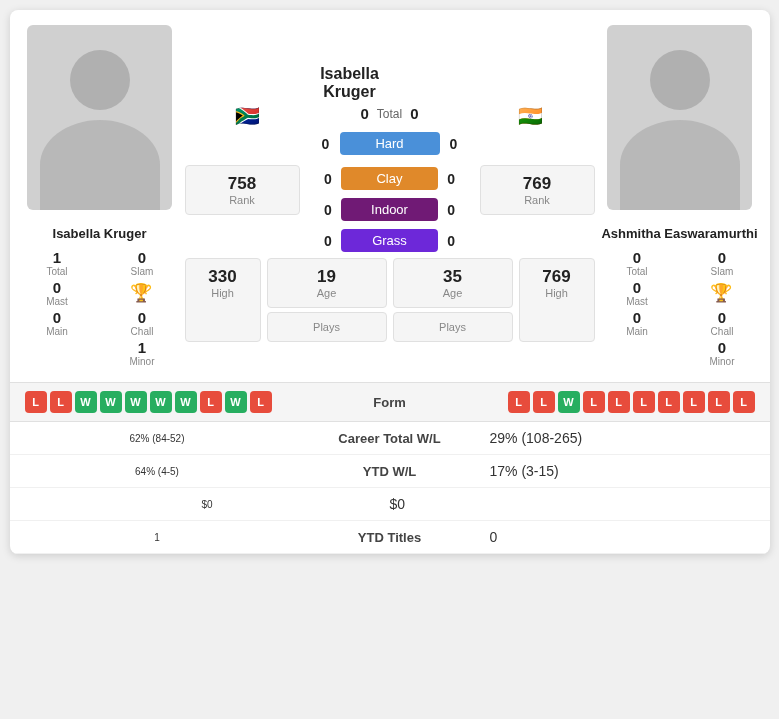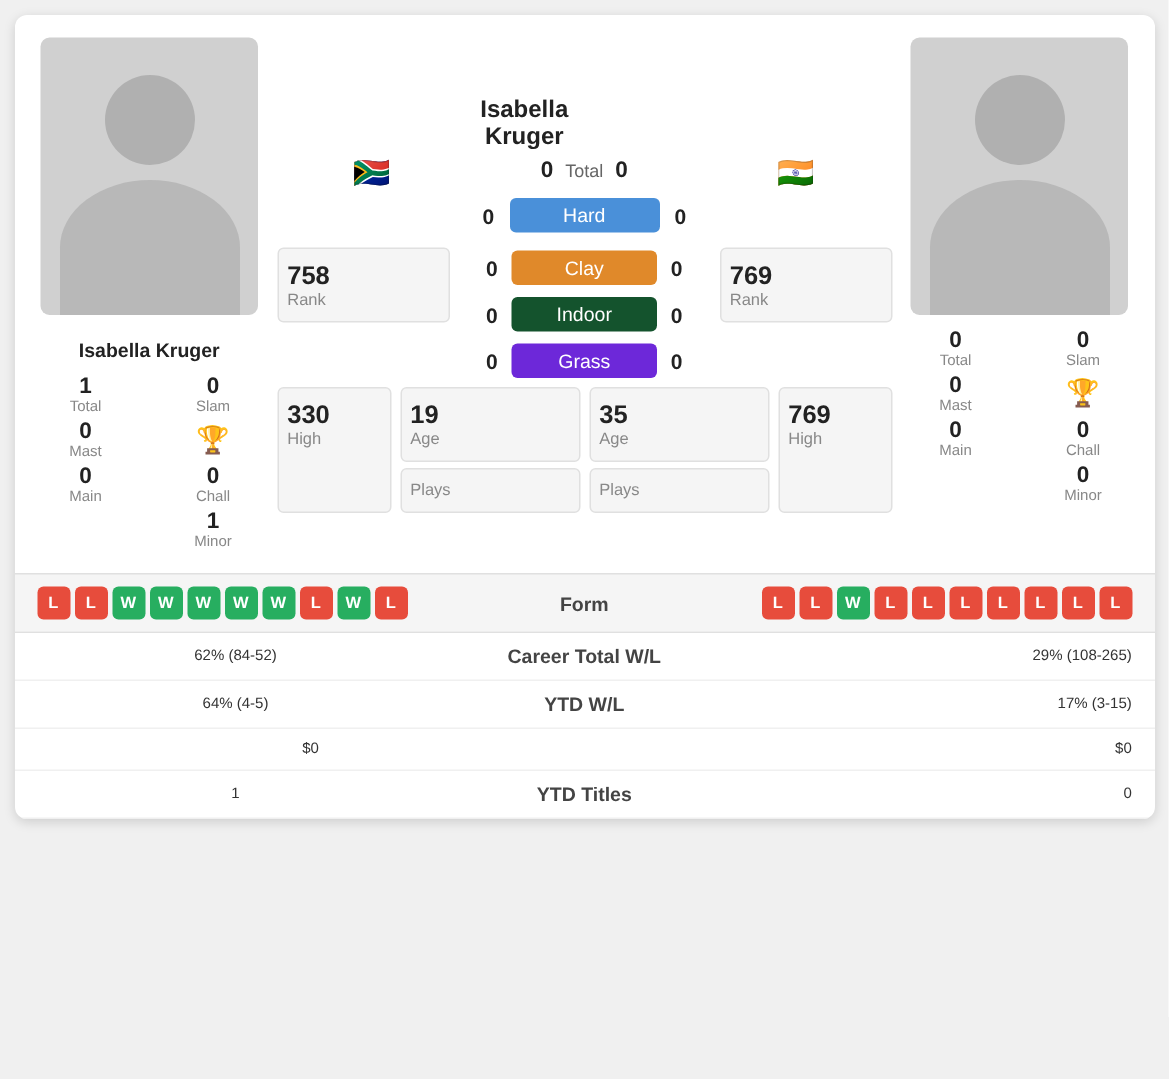--- a/index.html
+++ b/index.html
@@ -172,21 +172,21 @@
       color: #fff;
       font-weight: normal;
       font-size: 13px;
       padding: 4px 18px;
       width: 100px;
       text-align: center;
       cursor: pointer;
     }
     .surface-btn.hard { background: #4a90d9; }
     .surface-btn.clay { background: #e0892a; }
-    .surface-btn.indoor { background: #14532d; }
+    .surface-btn.indoor { background: #701a75; }
     .surface-btn.grass { background: #6d28d9; }
 
     .left-stats-col, .right-stats-col {
       display: flex;
       flex-direction: column;
       gap: 4px;
       width: 115px;
     }
 
     .stats-columns {
@@ -197,21 +197,21 @@
       width: 100%;
       justify-content: space-between;
       align-items: flex-start;
     }
 
     .stat-box {
       background: #f5f5f5;
       border: 1px solid #e0e0e0;
       border-radius: 4px;
       padding: 8px 6px;
-      text-align: left;
+      text-align: center;
     }
     .stat-box .num {
       font-size: 17px;
       font-weight: bold;
       color: #222;
     }
     .stat-box .lbl {
       font-size: 11px;
       color: #888;
     }
@@ -271,22 +271,22 @@
     }
     .stats-table-row .center-lbl {
       width: 200px;
       text-align: center;
       font-size: 13px;
       font-weight: bold;
       color: #444;
     }
     .stats-table-row .right-val {
       flex: 1;
-      text-align: right;
-      font-size: 10px;
+      text-align: left;
+      font-size: 14px;
       color: #333;
     }
 
     .middle-col {
       display: flex;
       flex-direction: column;
       align-items: center;
       gap: 4px;
       width: 140px;
     }
@@ -426,20 +426,21 @@
           <div class="lbl">High</div>
         </div>
       </div>
     </div>
 
     <div class="player-panel right">
       <div class="avatar">
         <div class="avatar-head"></div>
         <div class="avatar-body"></div>
       </div>
+      <div class="player-name">Ashmitha Easwaramurthi</div>
       <div class="player-stats">
         <div class="stat-cell">
           <span class="stat-value">0</span>
           <span class="stat-label">Total</span>
         </div>
         <div class="stat-cell">
           <span class="stat-value">0</span>
           <span class="stat-label">Slam</span>
         </div>
         <div class="stat-cell">

